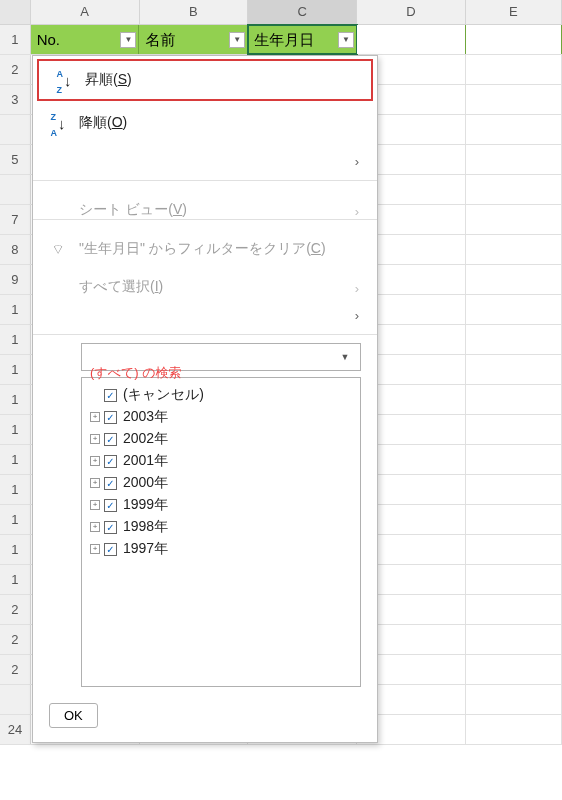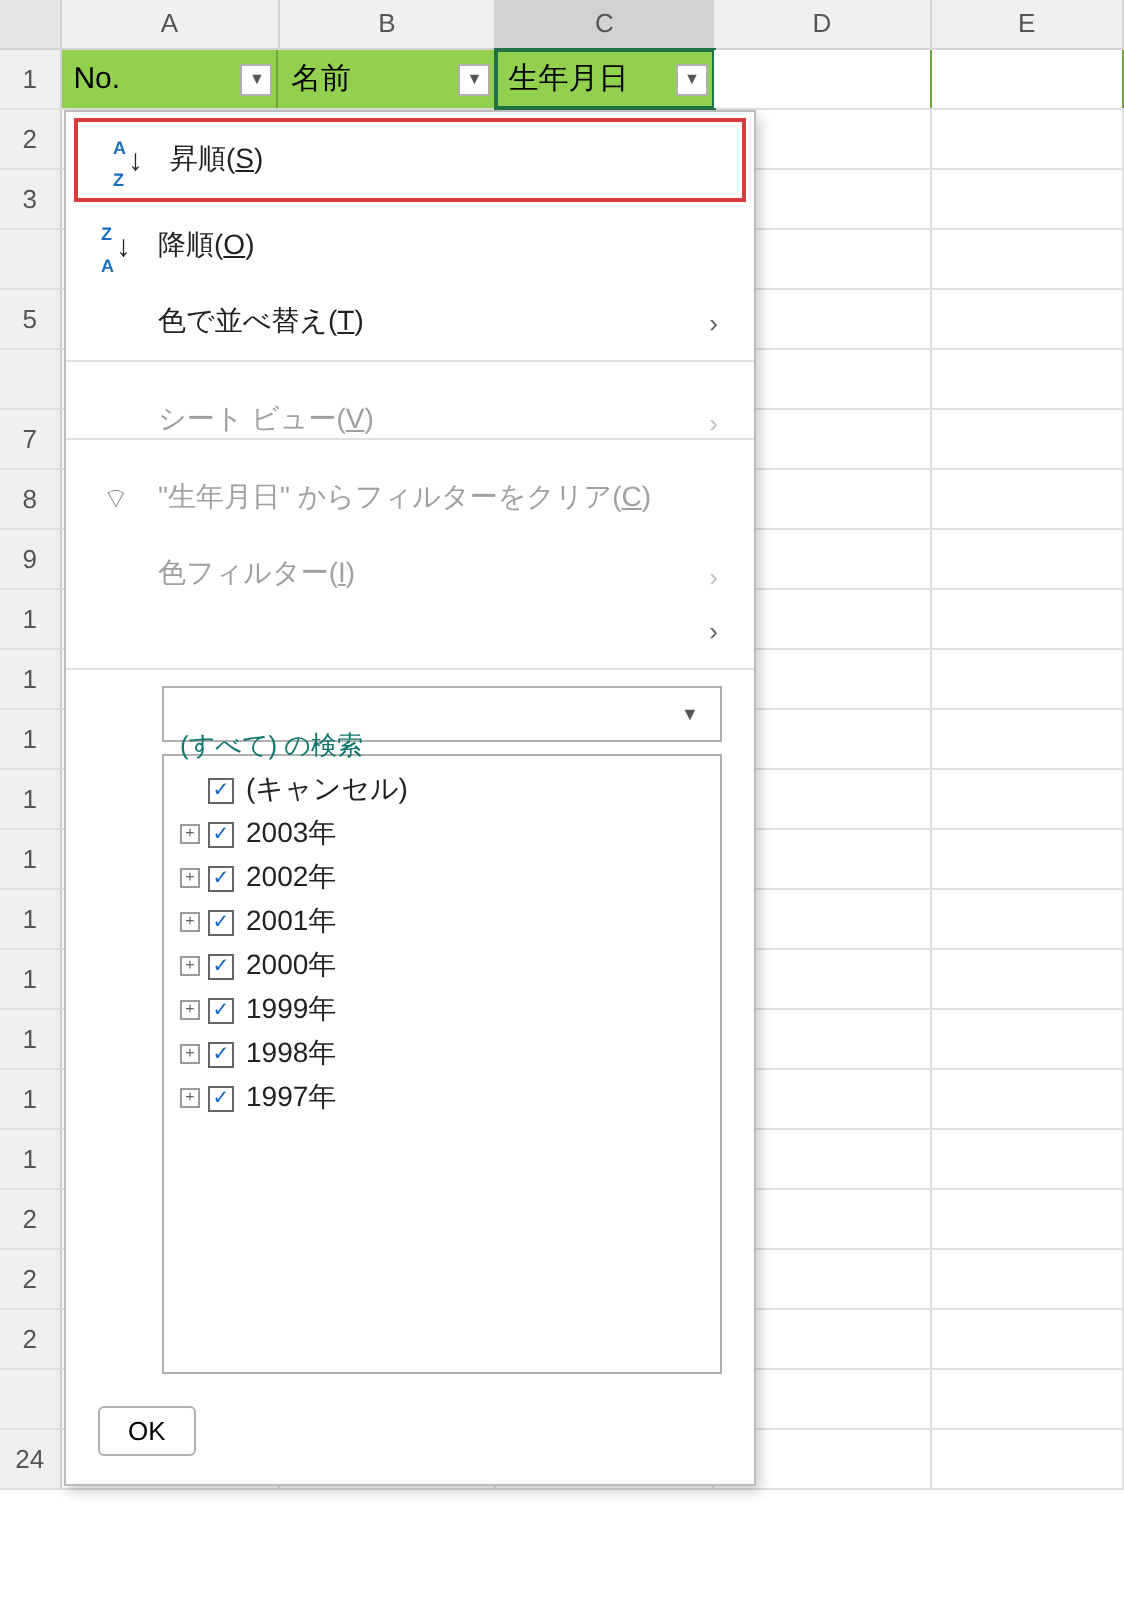--- a/index.html
+++ b/index.html
@@ -123,21 +123,21 @@
   .panel .hl { border: 2px solid #d83b3b; margin: 3px 4px; }
 
   .search {
     margin: 8px 16px 6px 48px;
     height: 28px;
     border: 1px solid #b0b0b0;
     display: flex;
     align-items: center;
     padding: 0 8px;
   }
-  .search .txt { flex: 1; color: #0f766e; font-size: 13px; margin-top: 32px; }
+  .search .txt { flex: 1; color: #ef4444; font-size: 13px; margin-top: 32px; }
   .search .dd { width: 14px; font-size: 9px; text-align: center; color: #555; }
 
   .tree {
     margin: 4px 16px 4px 48px;
     border: 1px solid #b0b0b0;
     height: 310px;
     padding: 6px 4px;
     overflow: auto;
   }
   .tree .node {
@@ -434,23 +434,20 @@
       <span><span class="sort-a">Z</span><br><span class="sort-a">A</span></span>
         <span class="arrow-down">↓</span>
     </span>
     <span>
       <span>降順(</span><span class="u">O</span><span>)</span>
     </span>
   </div>
 
   <div class="mi">
     <span class="ic"></span>
-    <span>
-      <span>色で並べ替え(</span><span class="u">T</span><span>)</span>
-    </span>
     <span class="chevron">›</span>
   </div>
 
   <div class="sep"></div>
 
   <div class="mi disabled">
     <span class="ic"></span>
     <span>
       <span>シート ビュー(</span><span class="u">V</span><span>)</span>
     </span>
@@ -462,21 +459,21 @@
   <div class="mi disabled">
     <span class="ic funnel">⌔</span>
     <span>
       <span>"</span><span>生年月日</span><span>" からフィルターをクリア(</span><span class="u">C</span><span>)</span>
     </span>
   </div>
 
   <div class="mi disabled">
     <span class="ic"></span>
     <span>
-      <span>色フィルター(</span><span class="u">I</span><span>)</span>
+      <span>すべて選択(</span><span class="u">I</span><span>)</span>
     </span>
     <span class="chevron">›</span>
   </div>
 
   <div class="mi">
     <span class="ic"></span>
     <span class="chevron">›</span>
   </div>
 
   <div class="sep"></div>

